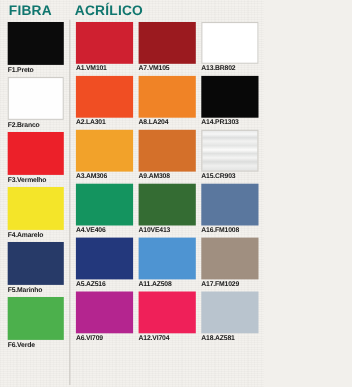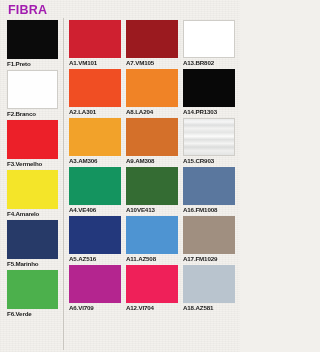--- a/index.html
+++ b/index.html
@@ -27,21 +27,21 @@
   }
   .sheet {
     position: absolute;
     inset: 0;
     z-index: 1;
   }
 
   
   .heading {
     position: absolute;
-    color: #a21caf;
+    color: #0f766e;
     font-weight: bold;
     font-size: 12.5px;
     letter-spacing: 0.2px;
     line-height: 14px;
     white-space: nowrap;
   }
   #fibra-heading { left: 8px;  top: 3px; }
   #acrilico-heading { left: 68px; top: 3px; }
 
   
@@ -118,20 +118,21 @@
 </style>
 </head>
 <body>
 
 <div class="paper-texture"></div>
 
 <div class="sheet">
 
   <div class="heading" id="fibra-heading">FIBRA</div>
 
+  <div class="heading" id="acrilico-heading">ACRÍLICO</div>
 
   <div class="divider"></div>
 
   <div class="fibra-col" id="fibra-col">
       <div class="cell">
         <div class="swatch" style="background: rgb(11, 11, 11);"></div>
         <div class="label">F1.Preto</div>
       </div>
       <div class="cell">
         <div class="swatch bordered" style="background: rgb(254, 254, 254);"></div>

